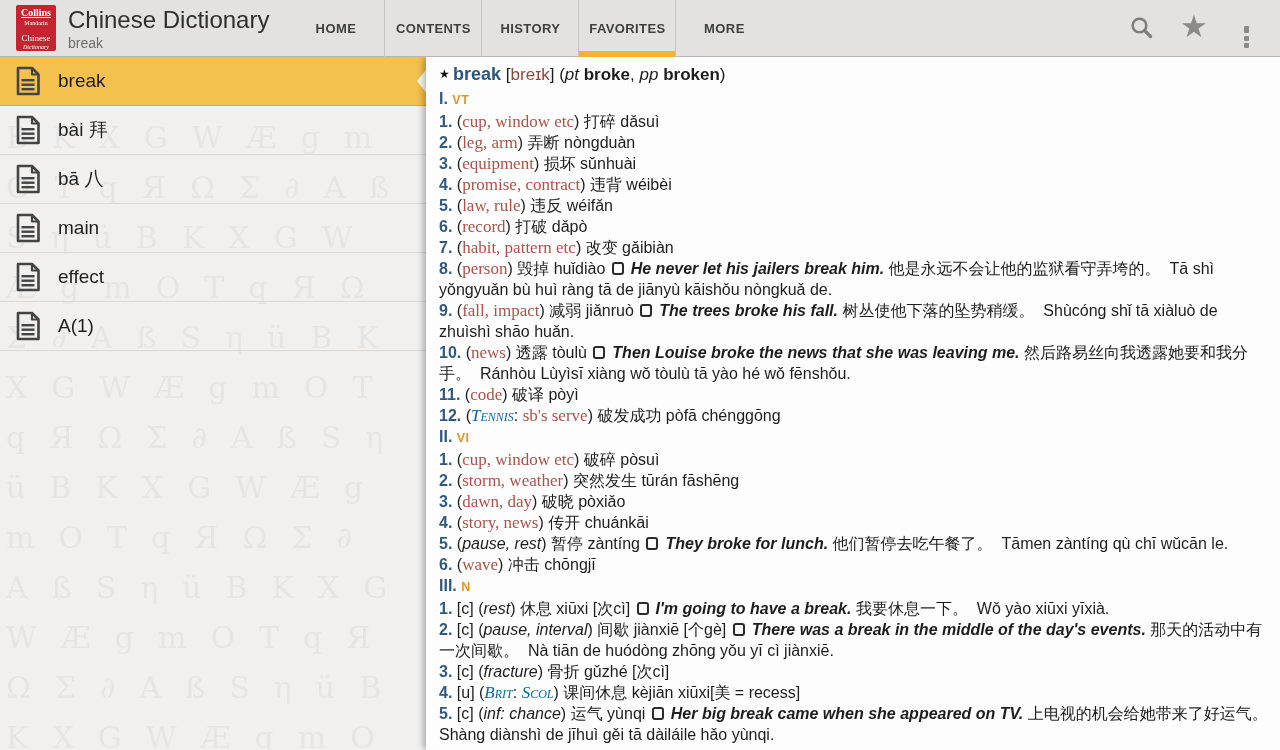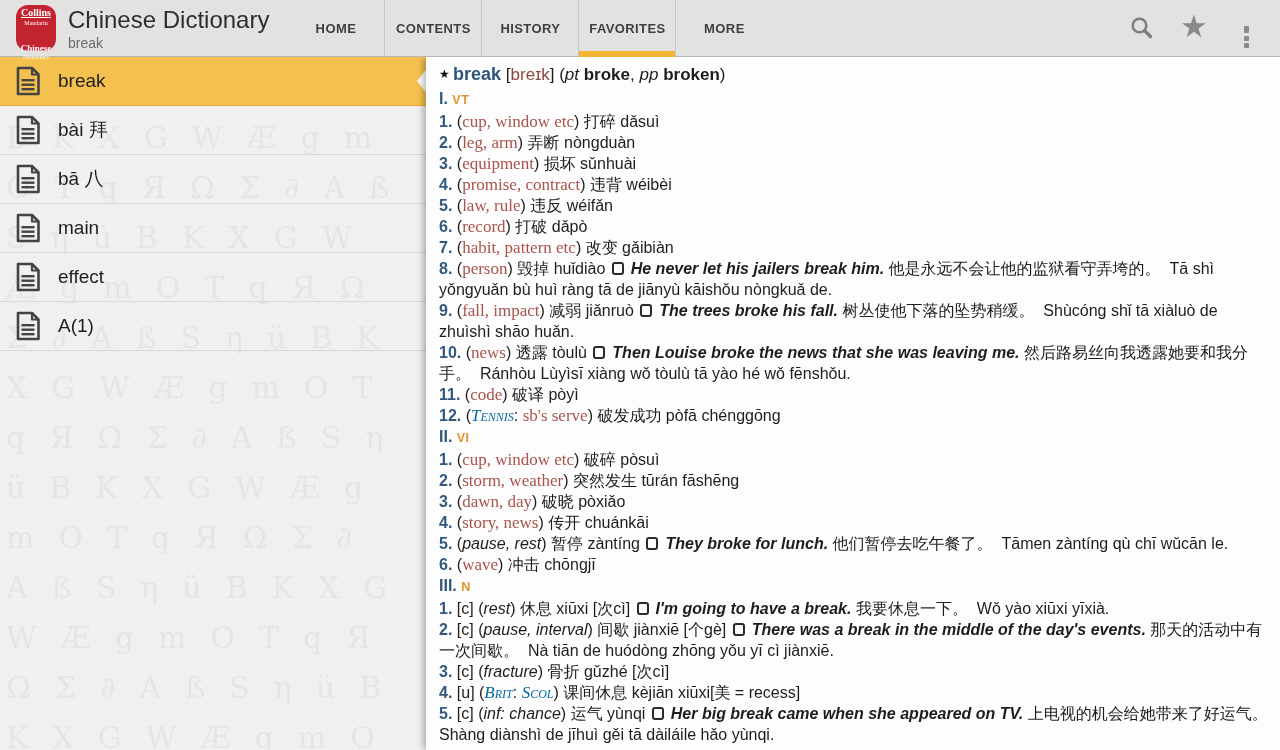--- a/index.html
+++ b/index.html
@@ -4,25 +4,25 @@
 <style>
   * { margin:0; padding:0; box-sizing:border-box; }
   html,body { width:1280px; height:750px; overflow:hidden; }
   body { font-family:"Liberation Sans", sans-serif; background:#fdfdfd; }
   .screen { width:1280px; height:750px; position:relative; overflow:hidden; }
 
   
   .topbar { height:57px; background:#e3e2e1; border-bottom:1px solid #b7b6b5;
             display:flex; align-items:center; position:relative; z-index:20; }
   .logo { width:40px; height:46px; margin-left:16px; background:#c32430;
-          border-radius:12px; color:#fff; text-align:center; padding-top:3px;
+          border-radius:2px; color:#fff; text-align:center; padding-top:3px;
           font-family:"Liberation Serif", serif; line-height:1; flex:none; }
   .logo .l1 { font-size:10px; font-weight:bold; text-decoration:underline; }
   .logo .l2 { font-size:6px; margin-top:2px; }
-  .logo .l3 { font-size:9px; font-weight:bold; margin-top:18px; }
+  .logo .l3 { font-size:9px; font-weight:normal; margin-top:8px; }
   .logo .l4 { font-size:6px; font-style:italic; margin-top:1px; }
   .titles { margin-left:12px; flex:none; }
   .app-title { font-size:24px; color:#2e2e2e; }
   .app-subtitle { font-size:14px; color:#6c6c6c; margin-top:1px; }
   .tabs { display:flex; height:57px; margin-left:18px; flex:none; }
   .tab { width:97px; height:100%; display:flex; align-items:center; justify-content:center;
          font-size:13px; font-weight:bold; letter-spacing:.4px; color:#3f3f3f;
          position:relative; cursor:pointer; }
   .tab + .tab { border-left:1px solid #c6c5c4; }
   .tab.active::after { content:""; position:absolute; left:0; right:0; bottom:0;

